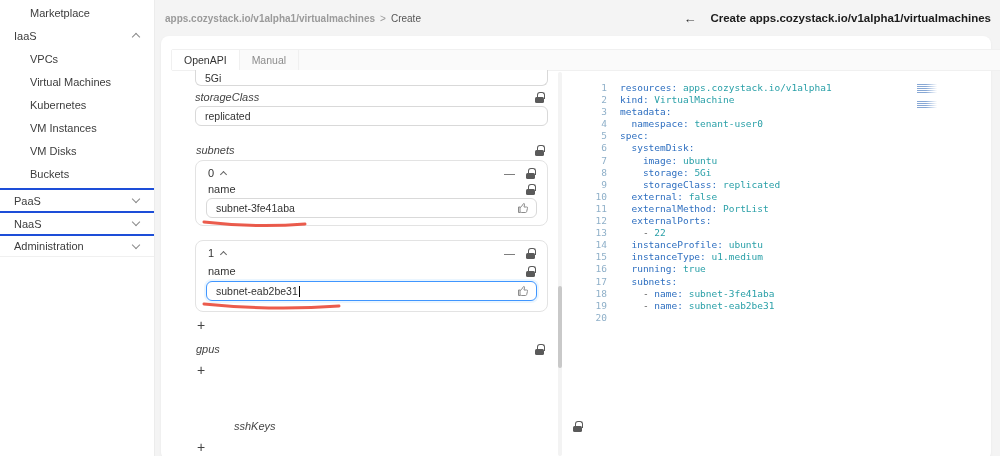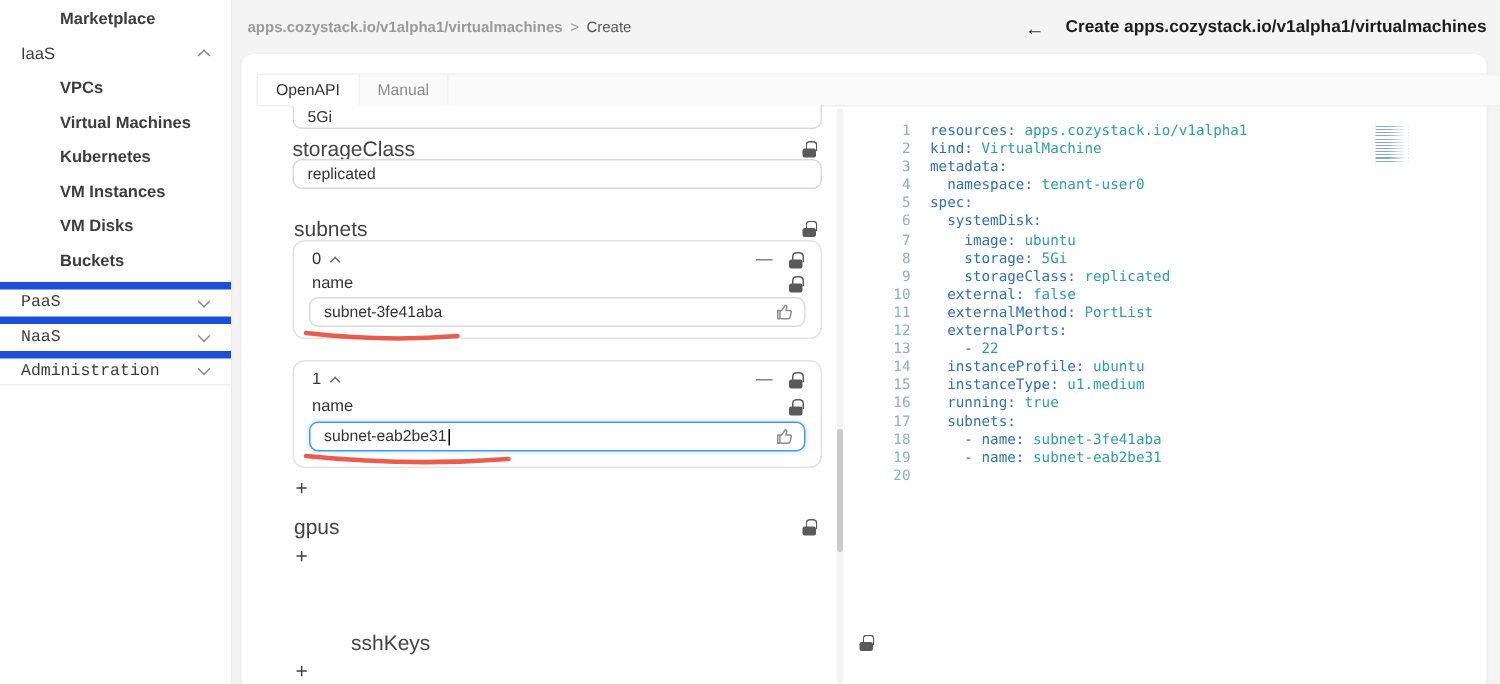--- a/index.html
+++ b/index.html
@@ -2,23 +2,23 @@
 <html style="--tk-key: #2e6fc0; --tk-val: #2aa0a8; --tk-plain: #5a5a5a; --tk-ln: #8fb0c9;"><head>
 <meta charset="utf-8">
 <style>
   * { margin:0; padding:0; box-sizing:border-box; }
   body { background:#fff; font-family:"Liberation Sans", sans-serif; }
   .screen { position:relative; width:1000px; height:456px; background:#f4f4f4; overflow:hidden; }
 
   
   .sidebar { position:absolute; left:0; top:0; width:155px; height:456px; background:#fff; border-right:1px solid #ececec; z-index:3; padding-top:1px; }
   .nav-item { display:flex; align-items:center; height:23px; font-size:11px; color:#3c3c3c; cursor:pointer; }
-  .nav-item.child { padding-left:40px;font-weight:bold; }
+  .nav-item.child { padding-left:30px; }
   .nav-item.group { padding-left:14px; padding-right:15px; justify-content:space-between; }
-  .nav-item.bordered { border-top:5px solid #1d4ed8;font-family:Liberation Mono, monospace; }
+  .nav-item.bordered { border-top:2px solid #1d4ed8; }
   .nav-item.bordered-bottom { border-bottom:1px solid #f0f0f0;align-items:center; }
   .chev { width:6px; height:6px; border-right:1.4px solid #8a8a8a; border-bottom:1.4px solid #8a8a8a; display:inline-block; flex:none; }
   .chev.up { transform:rotate(-135deg); margin-top:3px; }
   .chev.down { transform:rotate(45deg); margin-bottom:3px; }
   .chev.sm { width:5px; height:5px; border-color:#666; }
 
   
   .topbar { position:absolute; left:155px; top:0; right:0; height:36px; display:flex; align-items:center; justify-content:space-between; padding:0 9px 0 10px; background:#f4f4f4; }
   .breadcrumb { font-size:10px; color:#9a9a9a; display:flex; gap:5px; align-items:center; }
   .bc-link { cursor:pointer;font-weight:bold; }
@@ -28,21 +28,21 @@
   .page-title { font-size:11.5px; font-weight:700; color:#1c1c1c; }
 
   
   .card { position:absolute; left:161px; top:36px; width:830px; height:424px; background:#fff; border-radius:8px; box-shadow:0 1px 3px rgba(0,0,0,.05); }
 
   .tabstrip { position:absolute; left:10px; top:13px; width:964px; height:22px; background:#fafafa; border:1px solid #f0f0f0; border-radius:2px; display:flex; align-items:stretch; }
   .tab { font-size:10.5px; display:flex; align-items:center; padding:0 12px; border-right:1px solid #f0f0f0; color:#8c8c8c; cursor:pointer; }
   .tab.active { background:#fff; color:#333; }
 
   
-  .f-label-row { position:absolute; display:flex; justify-content:space-between; align-items:center; font-size:14px; color:#444; padding-right:4px; }
+  .f-label-row { position:absolute; display:flex; justify-content:space-between; align-items:center; font-size:11px; color:#444; padding-right:4px;font-style:italic; }
   .text-input { border:1px solid #d9d9d9; border-radius:6px; background:#fff; font-size:10.5px; color:#333; display:flex; align-items:center; padding:0 9px; position:absolute; }
   .text-input.inner { position:relative; }
   .text-input.focused { border-color:#4096ff; box-shadow:0 0 0 2px rgba(5,145,255,.08); }
   .text-input.partial { border-top:none; border-radius:0 0 6px 6px; overflow:hidden; }
   .suffix { position:absolute; right:7px; top:50%; transform:translateY(-50%); display:flex; cursor:pointer; }
   .caret { display:inline-block; width:1px; height:11px; background:#000; margin-left:1px; animation:blink 1s steps(1) infinite; }
   @keyframes blink { 50% { opacity:0; } }
 
   .item-card { position:absolute; border:1px solid #e3e3e3; border-radius:8px; background:#fff; }
   .ic-row { display:flex; justify-content:space-between; align-items:center; padding:0 12px; font-size:11px; color:#333; }

